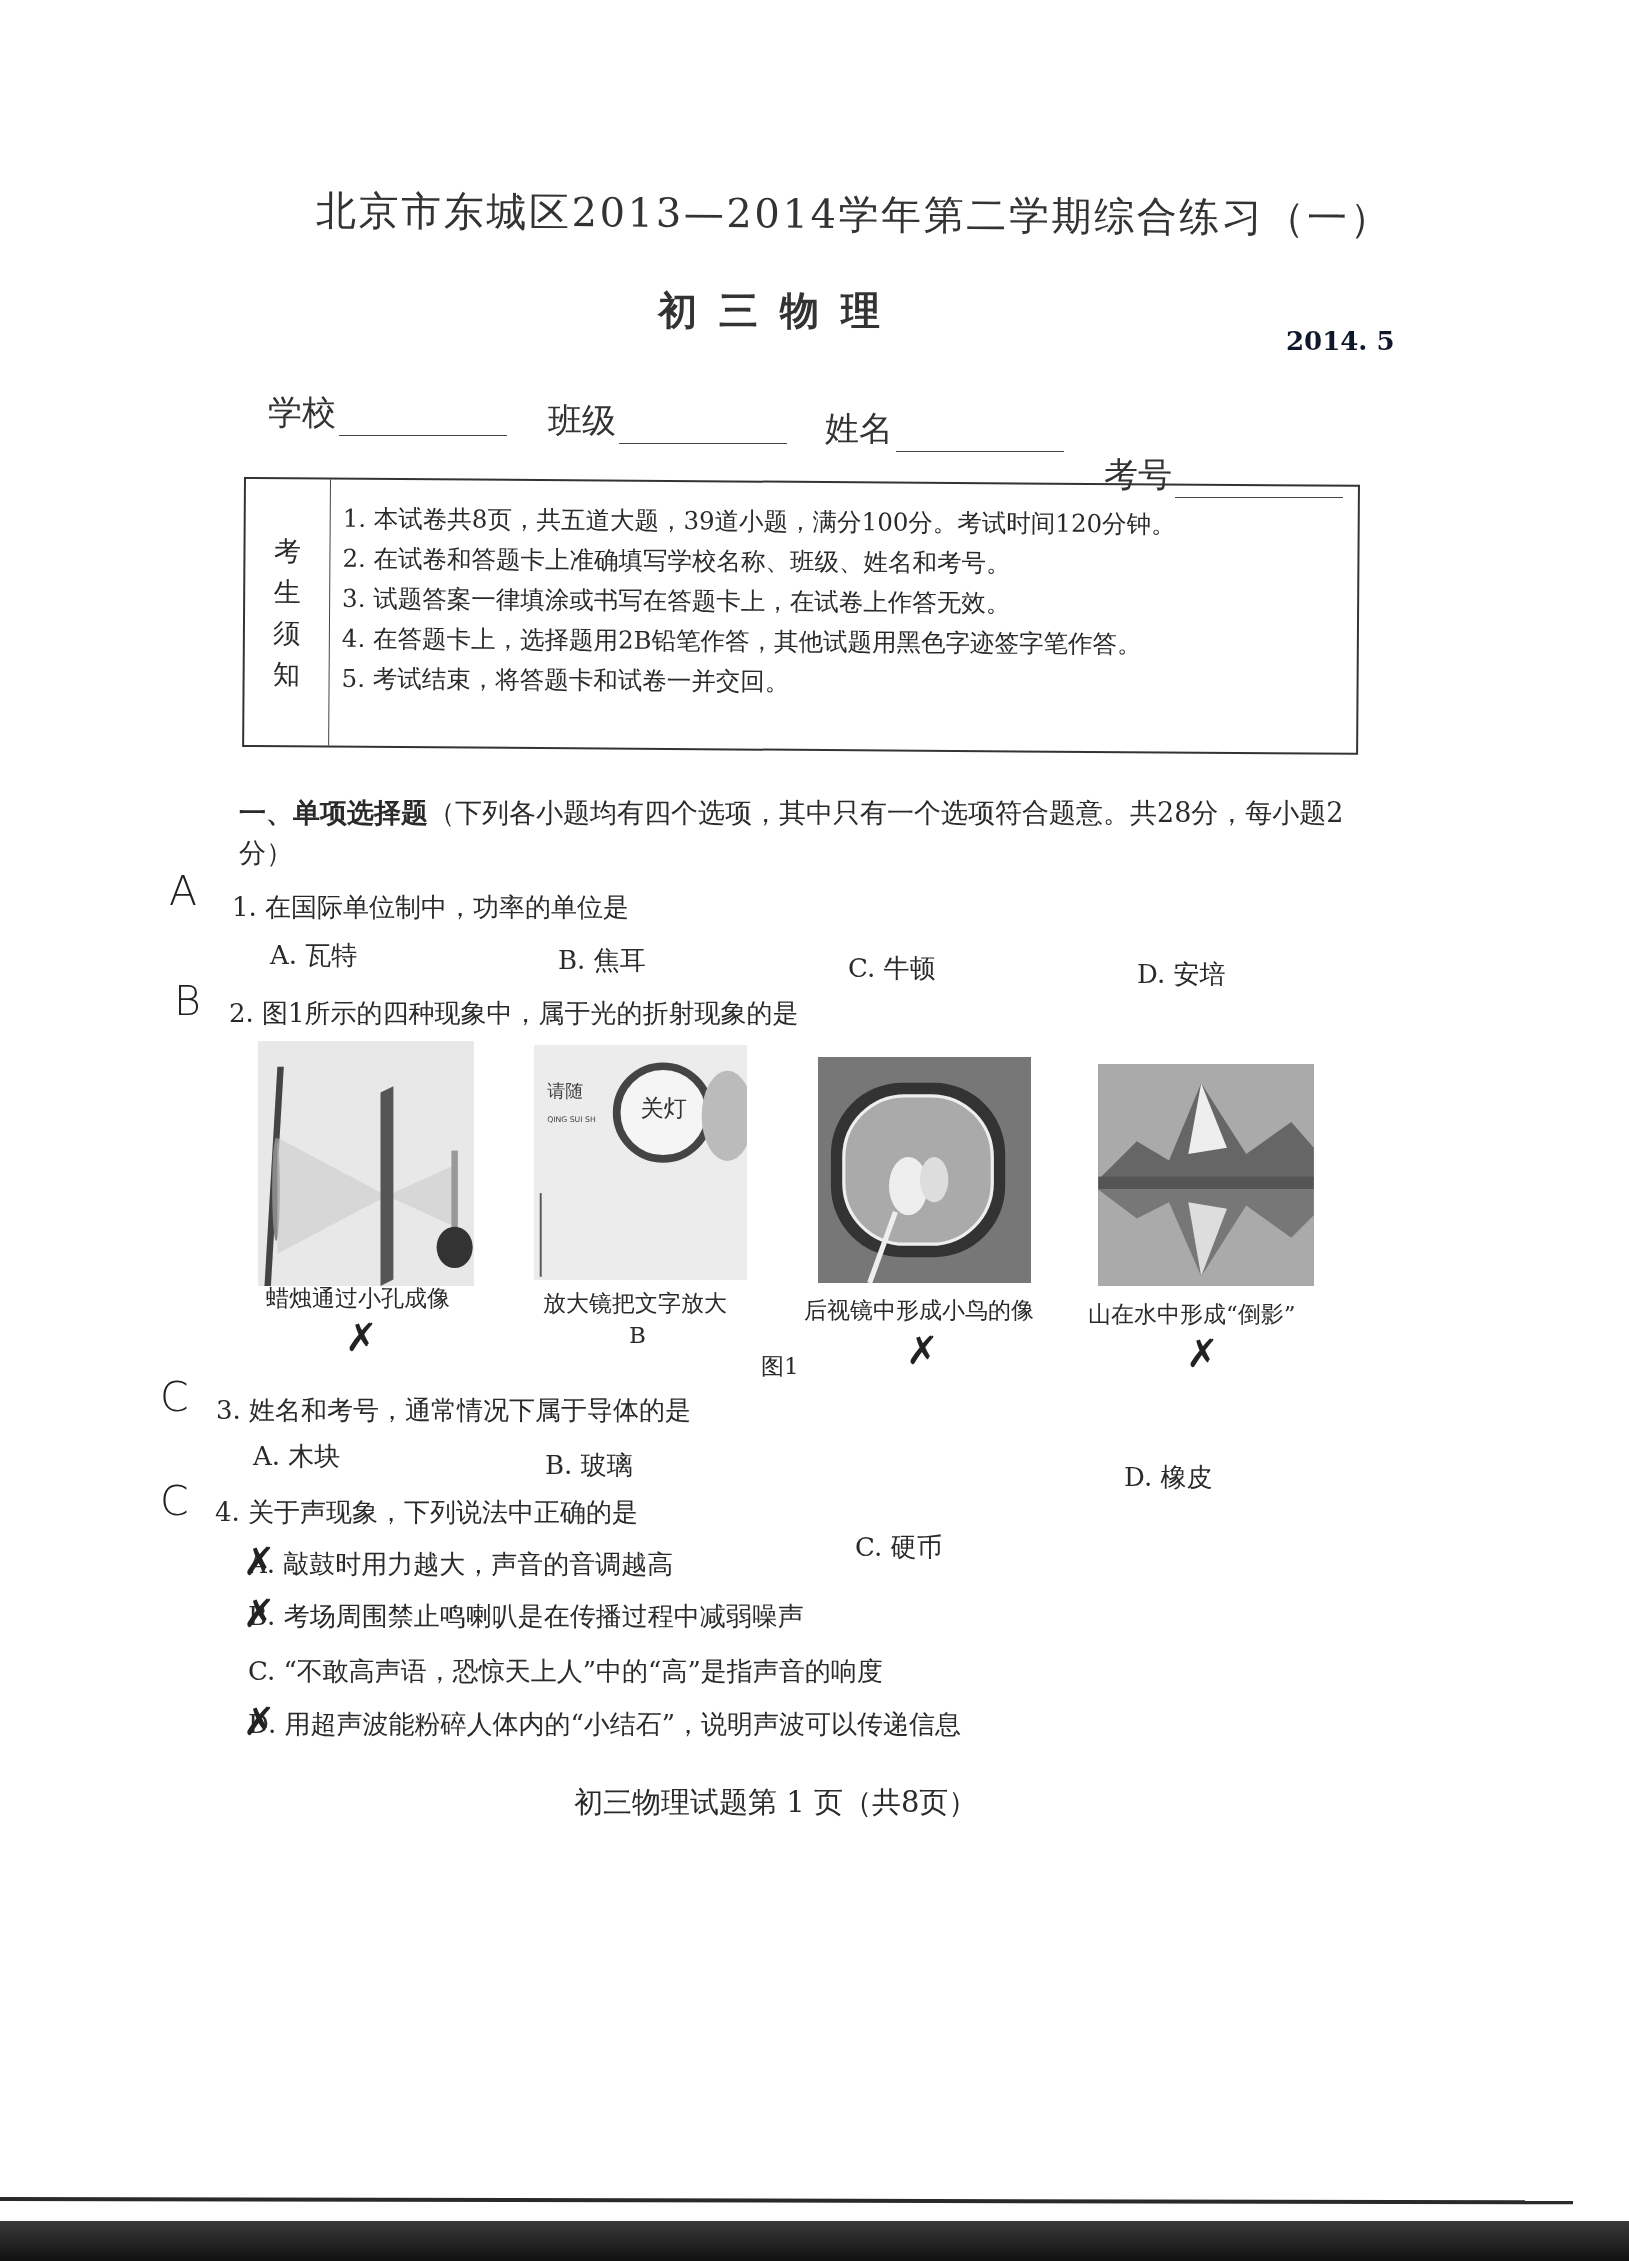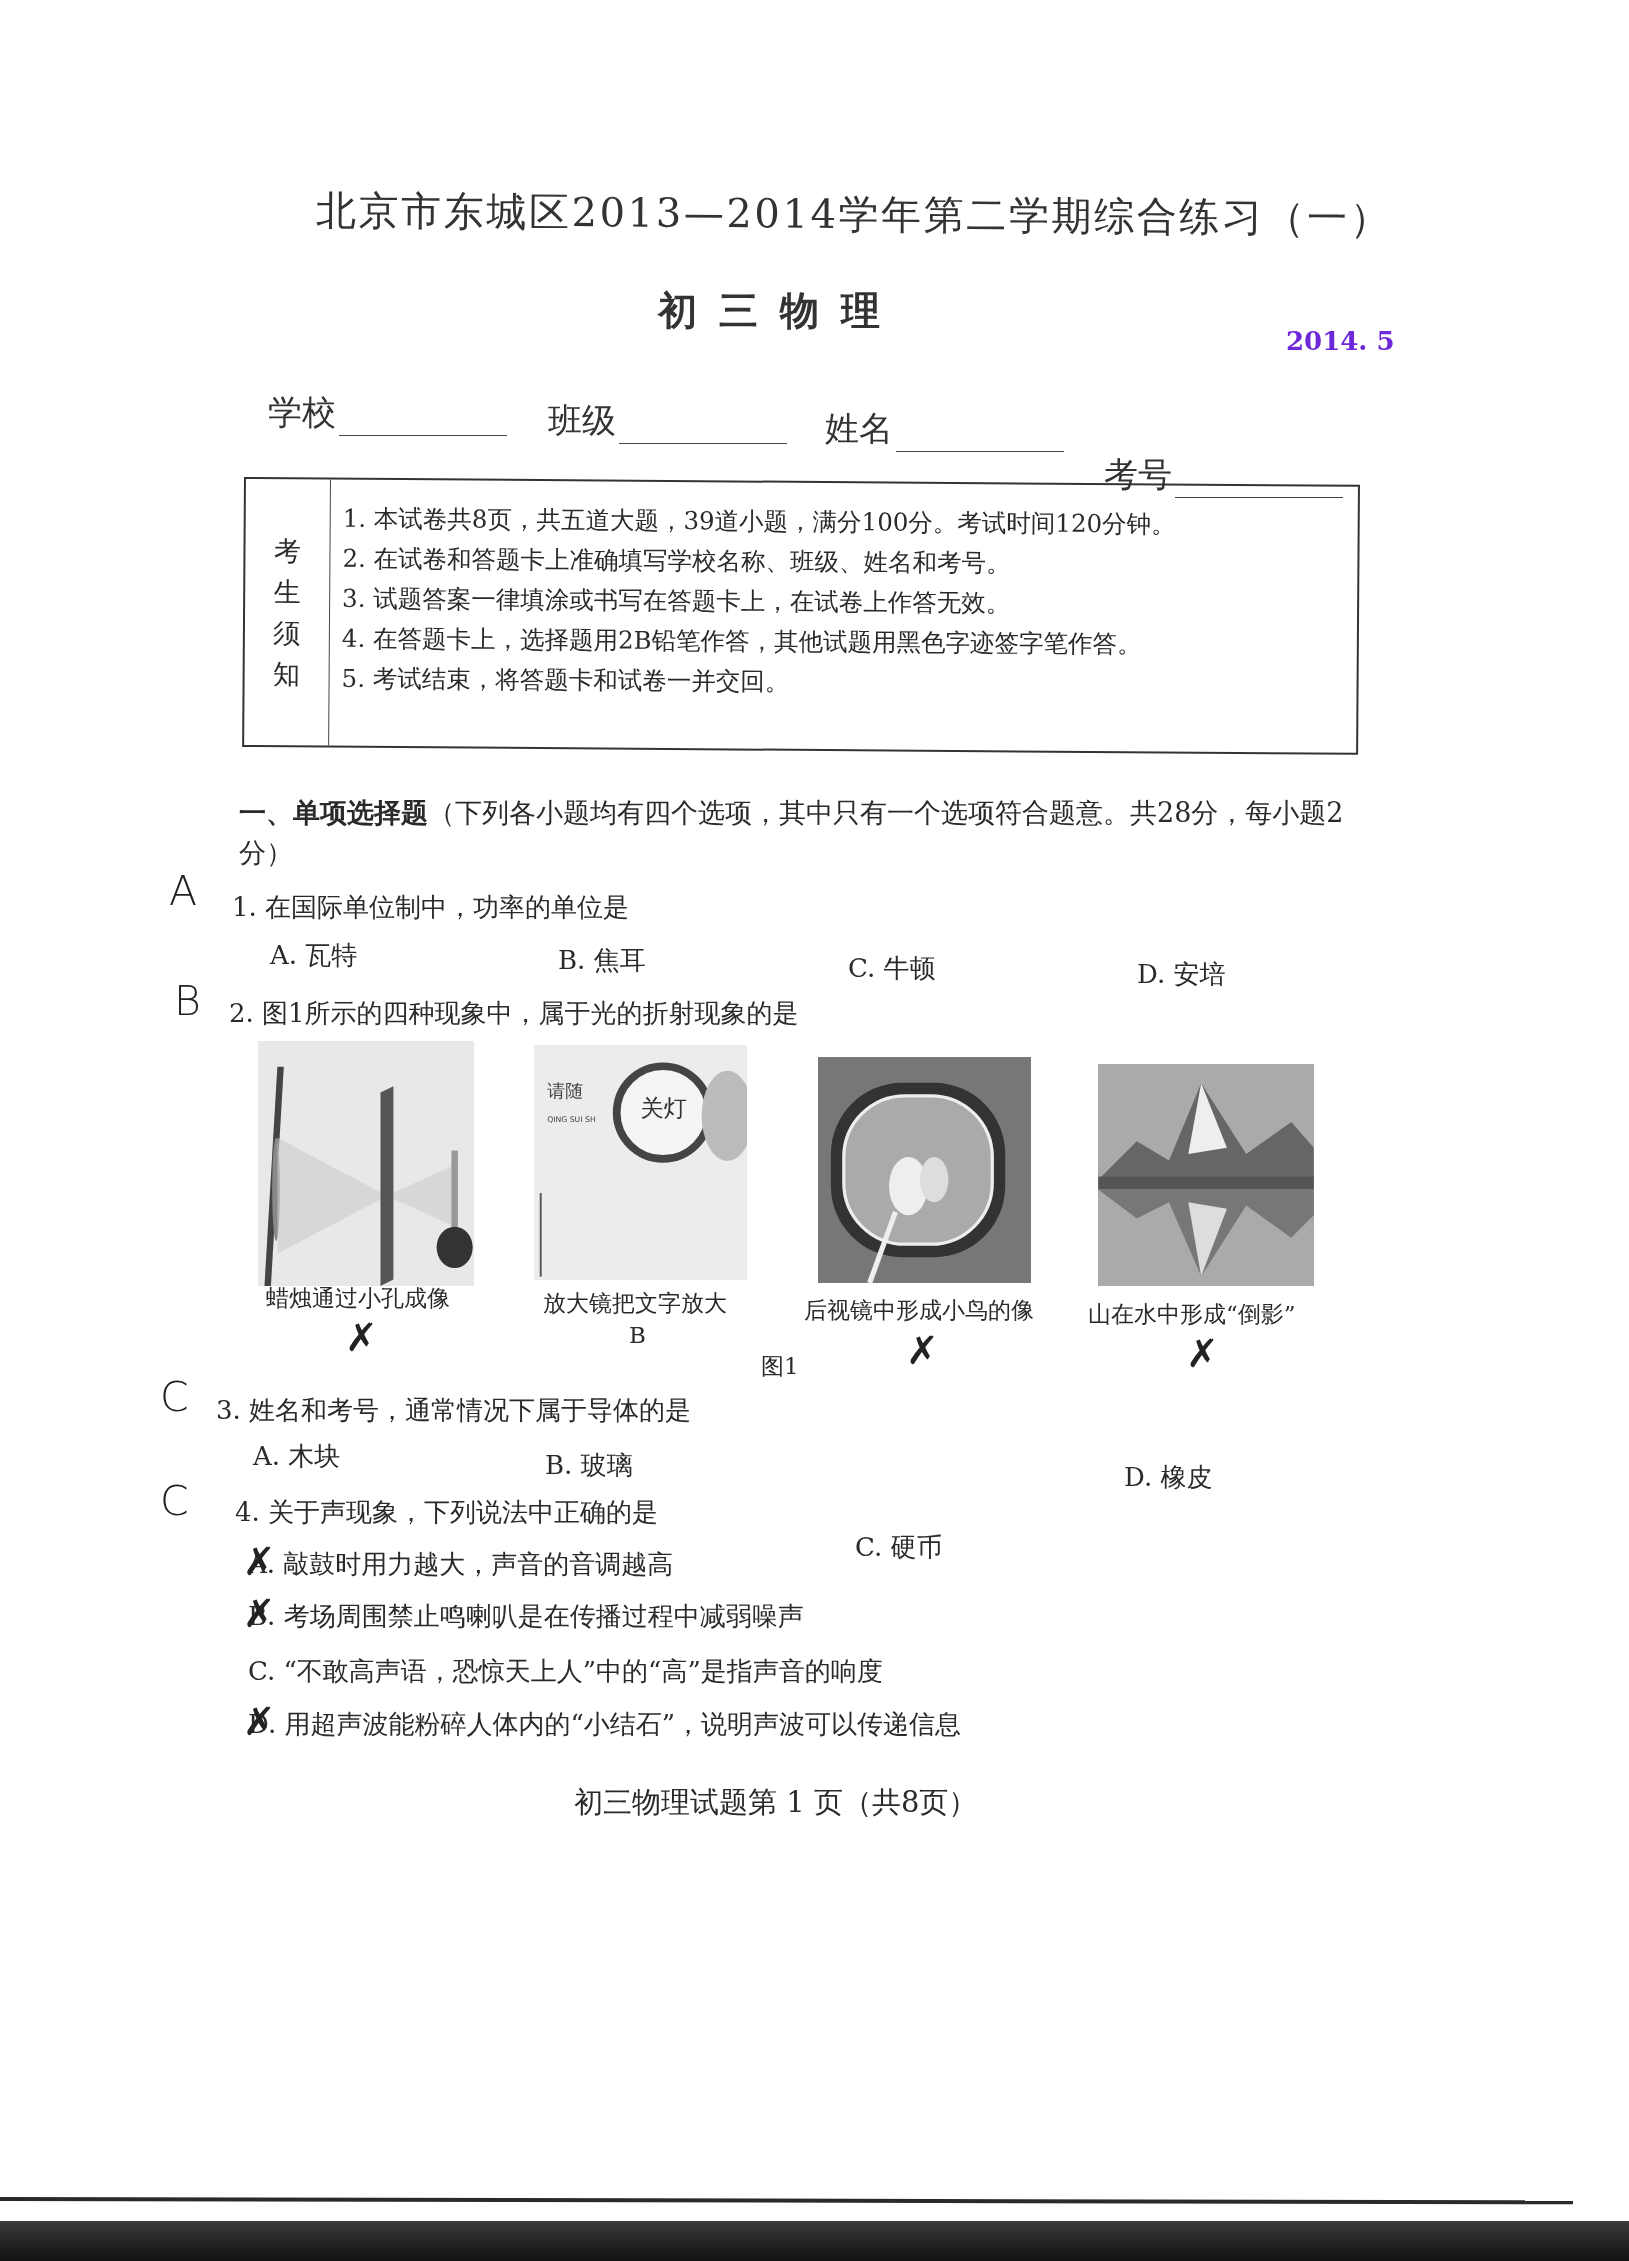--- a/index.html
+++ b/index.html
@@ -1,21 +1,21 @@
 <!DOCTYPE html>
 <html style="font-size:10.3px"><head>
 <meta charset="utf-8">
 <style>
   html, body { margin:0; padding:0; }
   body { width:1630px; height:2261px; background:#ffffff; position:relative; overflow:hidden;
          font-family:"DejaVu Serif","Liberation Serif",serif; color:#2a2a2a; }
   .abs { position:absolute; white-space:nowrap; }
   .title { left:316px; top:187px; font-size:40px; letter-spacing:2.6px; color:#333; transform:rotate(0.4deg); }
   .subject { left:658px; top:284px; font-size:39px; letter-spacing:22px; font-weight:bold; color:#333; }
-  .date { left:1286px; top:326px; font-size:26px; font-weight:bold; color:#6d28d9; }
+  .date { left:1286px; top:326px; font-size:26px; font-weight:bold; color:#0f172a; }
   .info-field { font-size:34px; color:#333; }
   .info-field .line { display:inline-block; width:168px; border-bottom:1.9px solid #444; margin-left:2.6px; height:30px; vertical-align:bottom; }
   .notice { left:244px; top:477px; width:1112px; height:266px; border:2.6px solid #333; transform:rotate(0.4deg); transform-origin:left top; }
   .notice-label { position:absolute; left:0; top:0; width:84px; height:100%; border-right:1.9px solid #444;
                   display:flex; flex-direction:column; justify-content:center; align-items:center; font-size:27px; line-height:41px; }
   .notice-list { position:absolute; left:97px; top:19.3px; font-size:24.5px; line-height:40px; }
   .notice-list div { white-space:nowrap; }
   .section { left:239px; top:793px; font-size:27px; line-height:40px; width:1122px; white-space:normal; }
   .section b { font-weight:bold; }
   .q { font-size:26px; }
@@ -147,21 +147,21 @@
 <div class="abs q" style="left:216px;top:1393px;">
   <span>3.</span>
   <span>姓名和考号，通常情况下属于导体的是</span>
 </div>
 <div class="abs opt" style="left:253px;top:1439px;">A. 木块</div>
 <div class="abs opt" style="left:545px;top:1448px;">B. 玻璃</div>
 <div class="abs opt" style="left:835px;top:1530px;margin-left:20px;">C. 硬币</div>
 <div class="abs opt" style="left:1124px;top:1460px;">D. 橡皮</div>
 
 <div class="abs hand" style="left:160px;top:1477px;">C</div>
-<div class="abs q" style="left:215px;top:1495px;margin-left:20px;">
+<div class="abs q" style="left:215px;top:1495px;">
   <span>4.</span>
   <span>关于声现象，下列说法中正确的是</span>
 </div>
 
 <div class="abs opt" style="left:248px;top:1547px;">
   <span class="cross" style="position:absolute;left:-5.2px;top:-7.7px;">✗</span>
   <span>A.</span>
   <span>敲鼓时用力越大，声音的音调越高</span>
 </div>
 <div class="abs opt" style="left:248px;top:1599px;">

